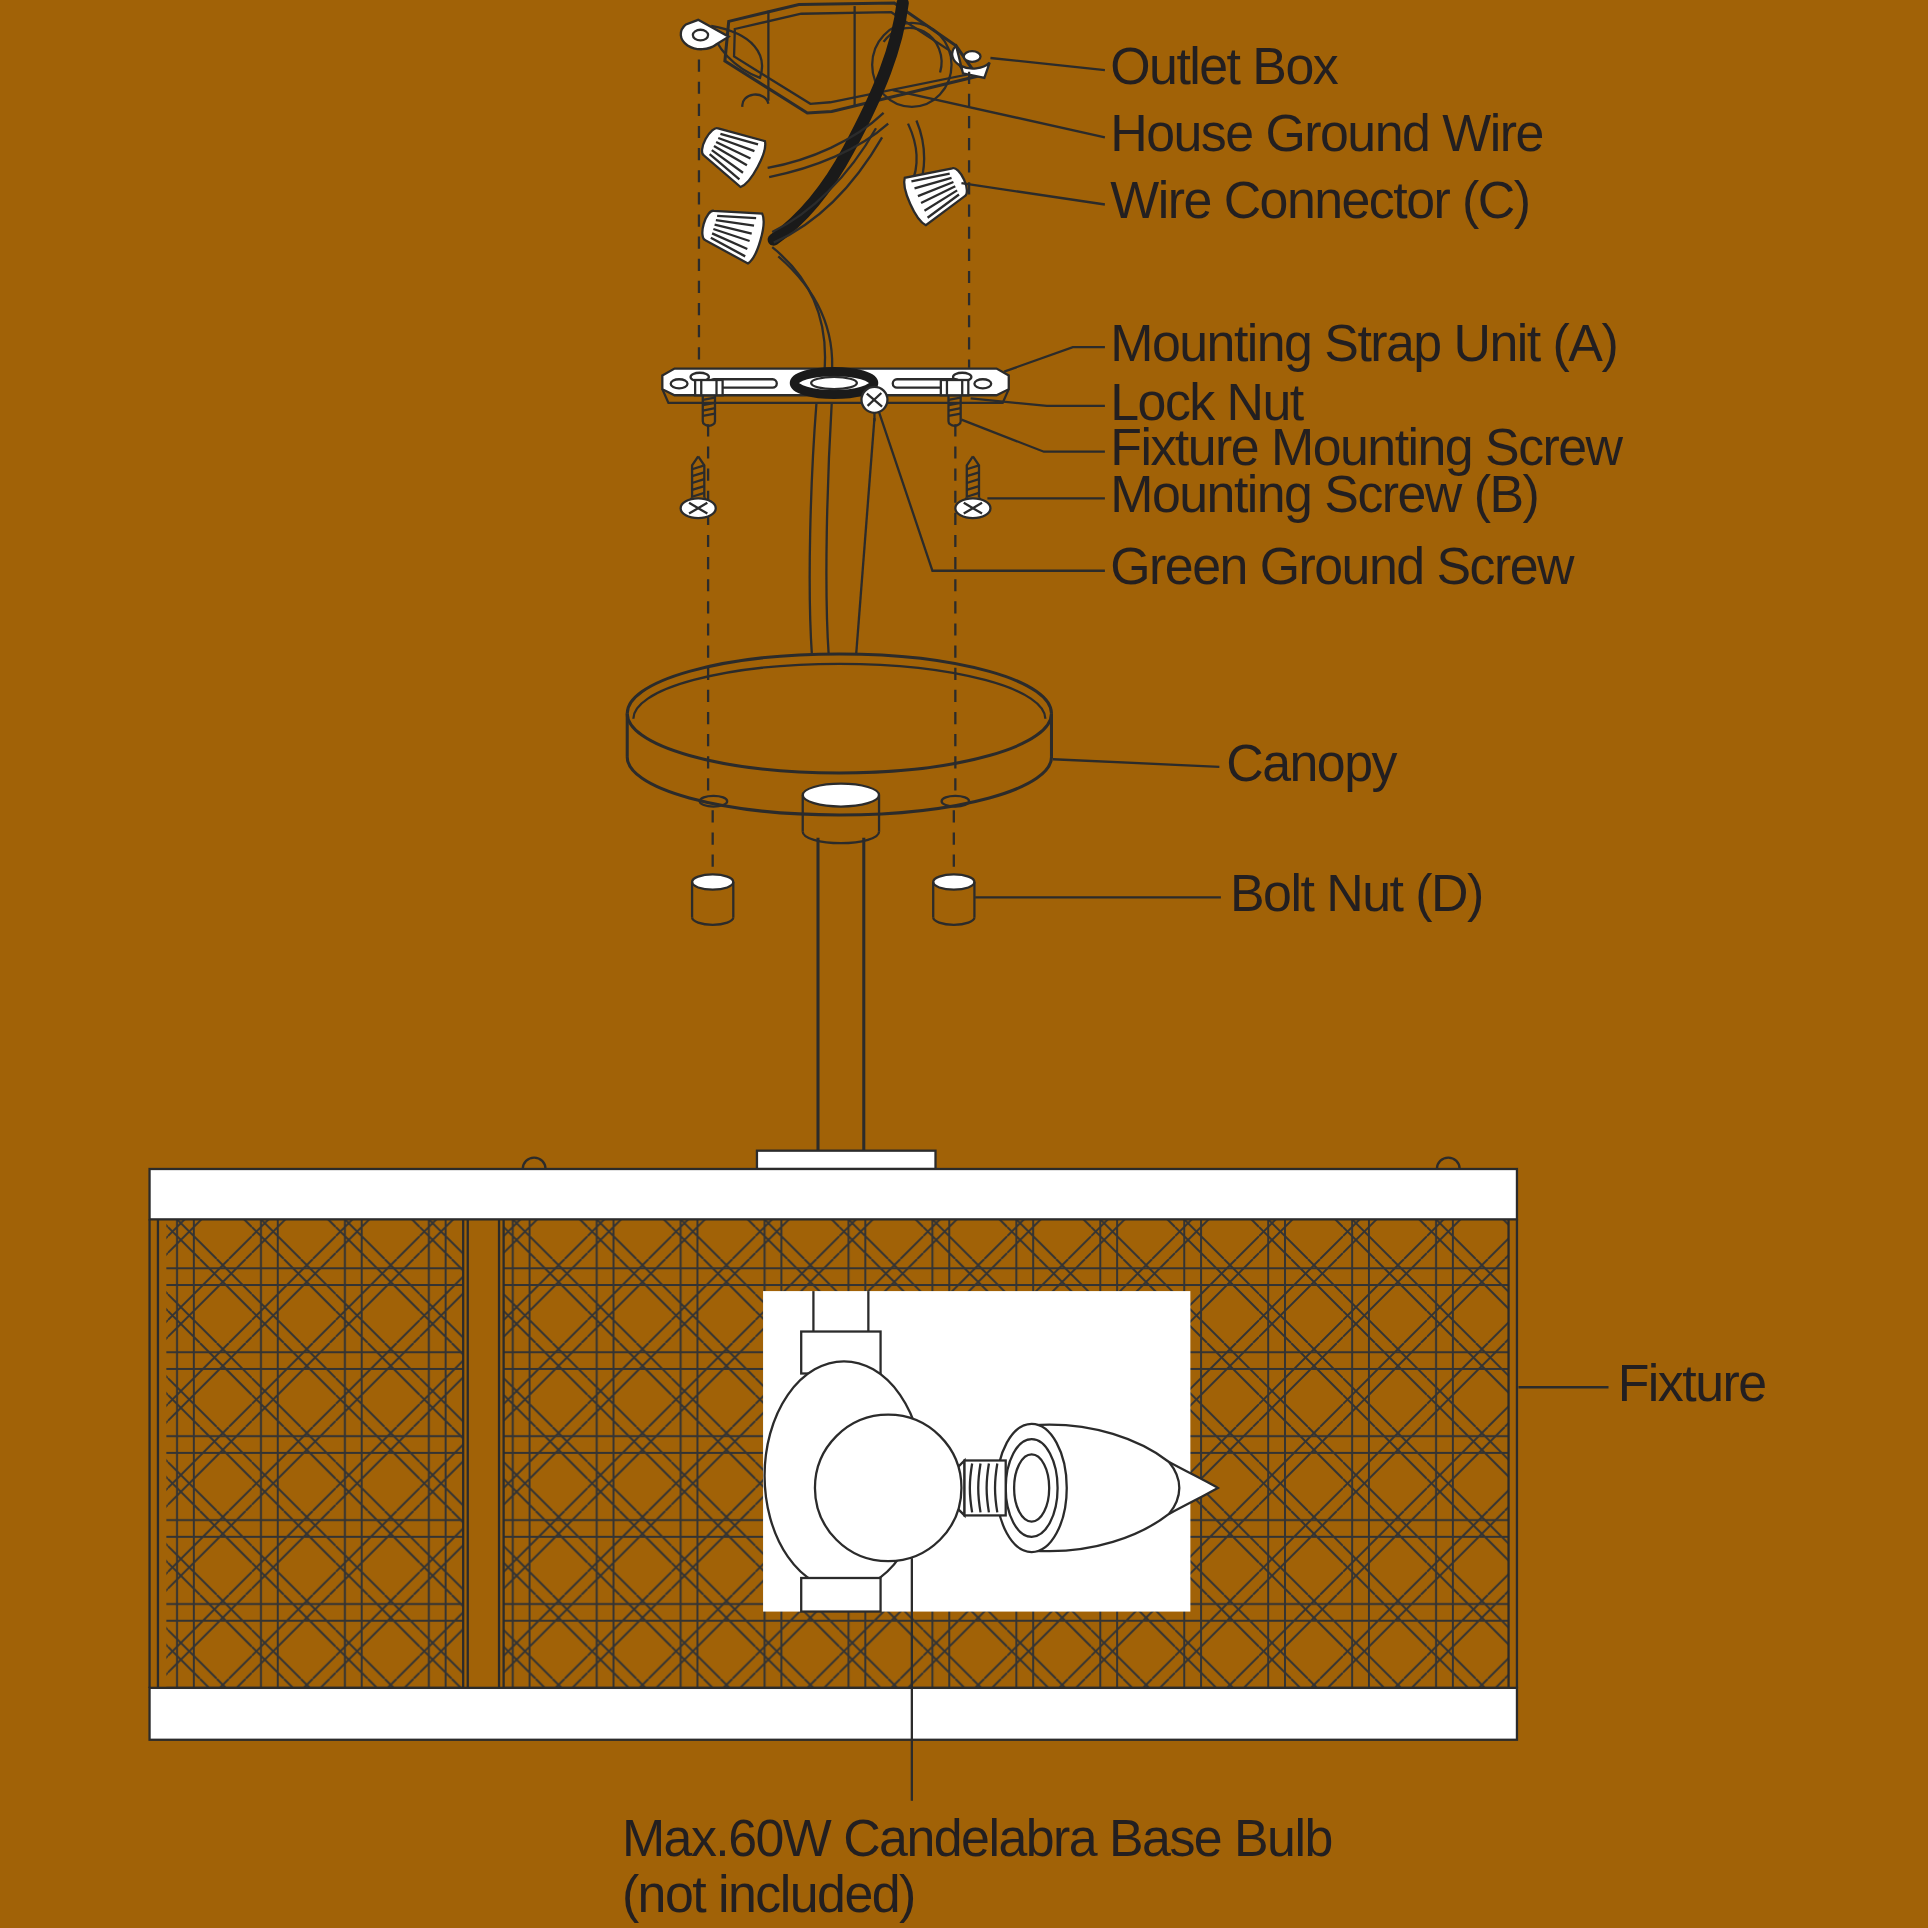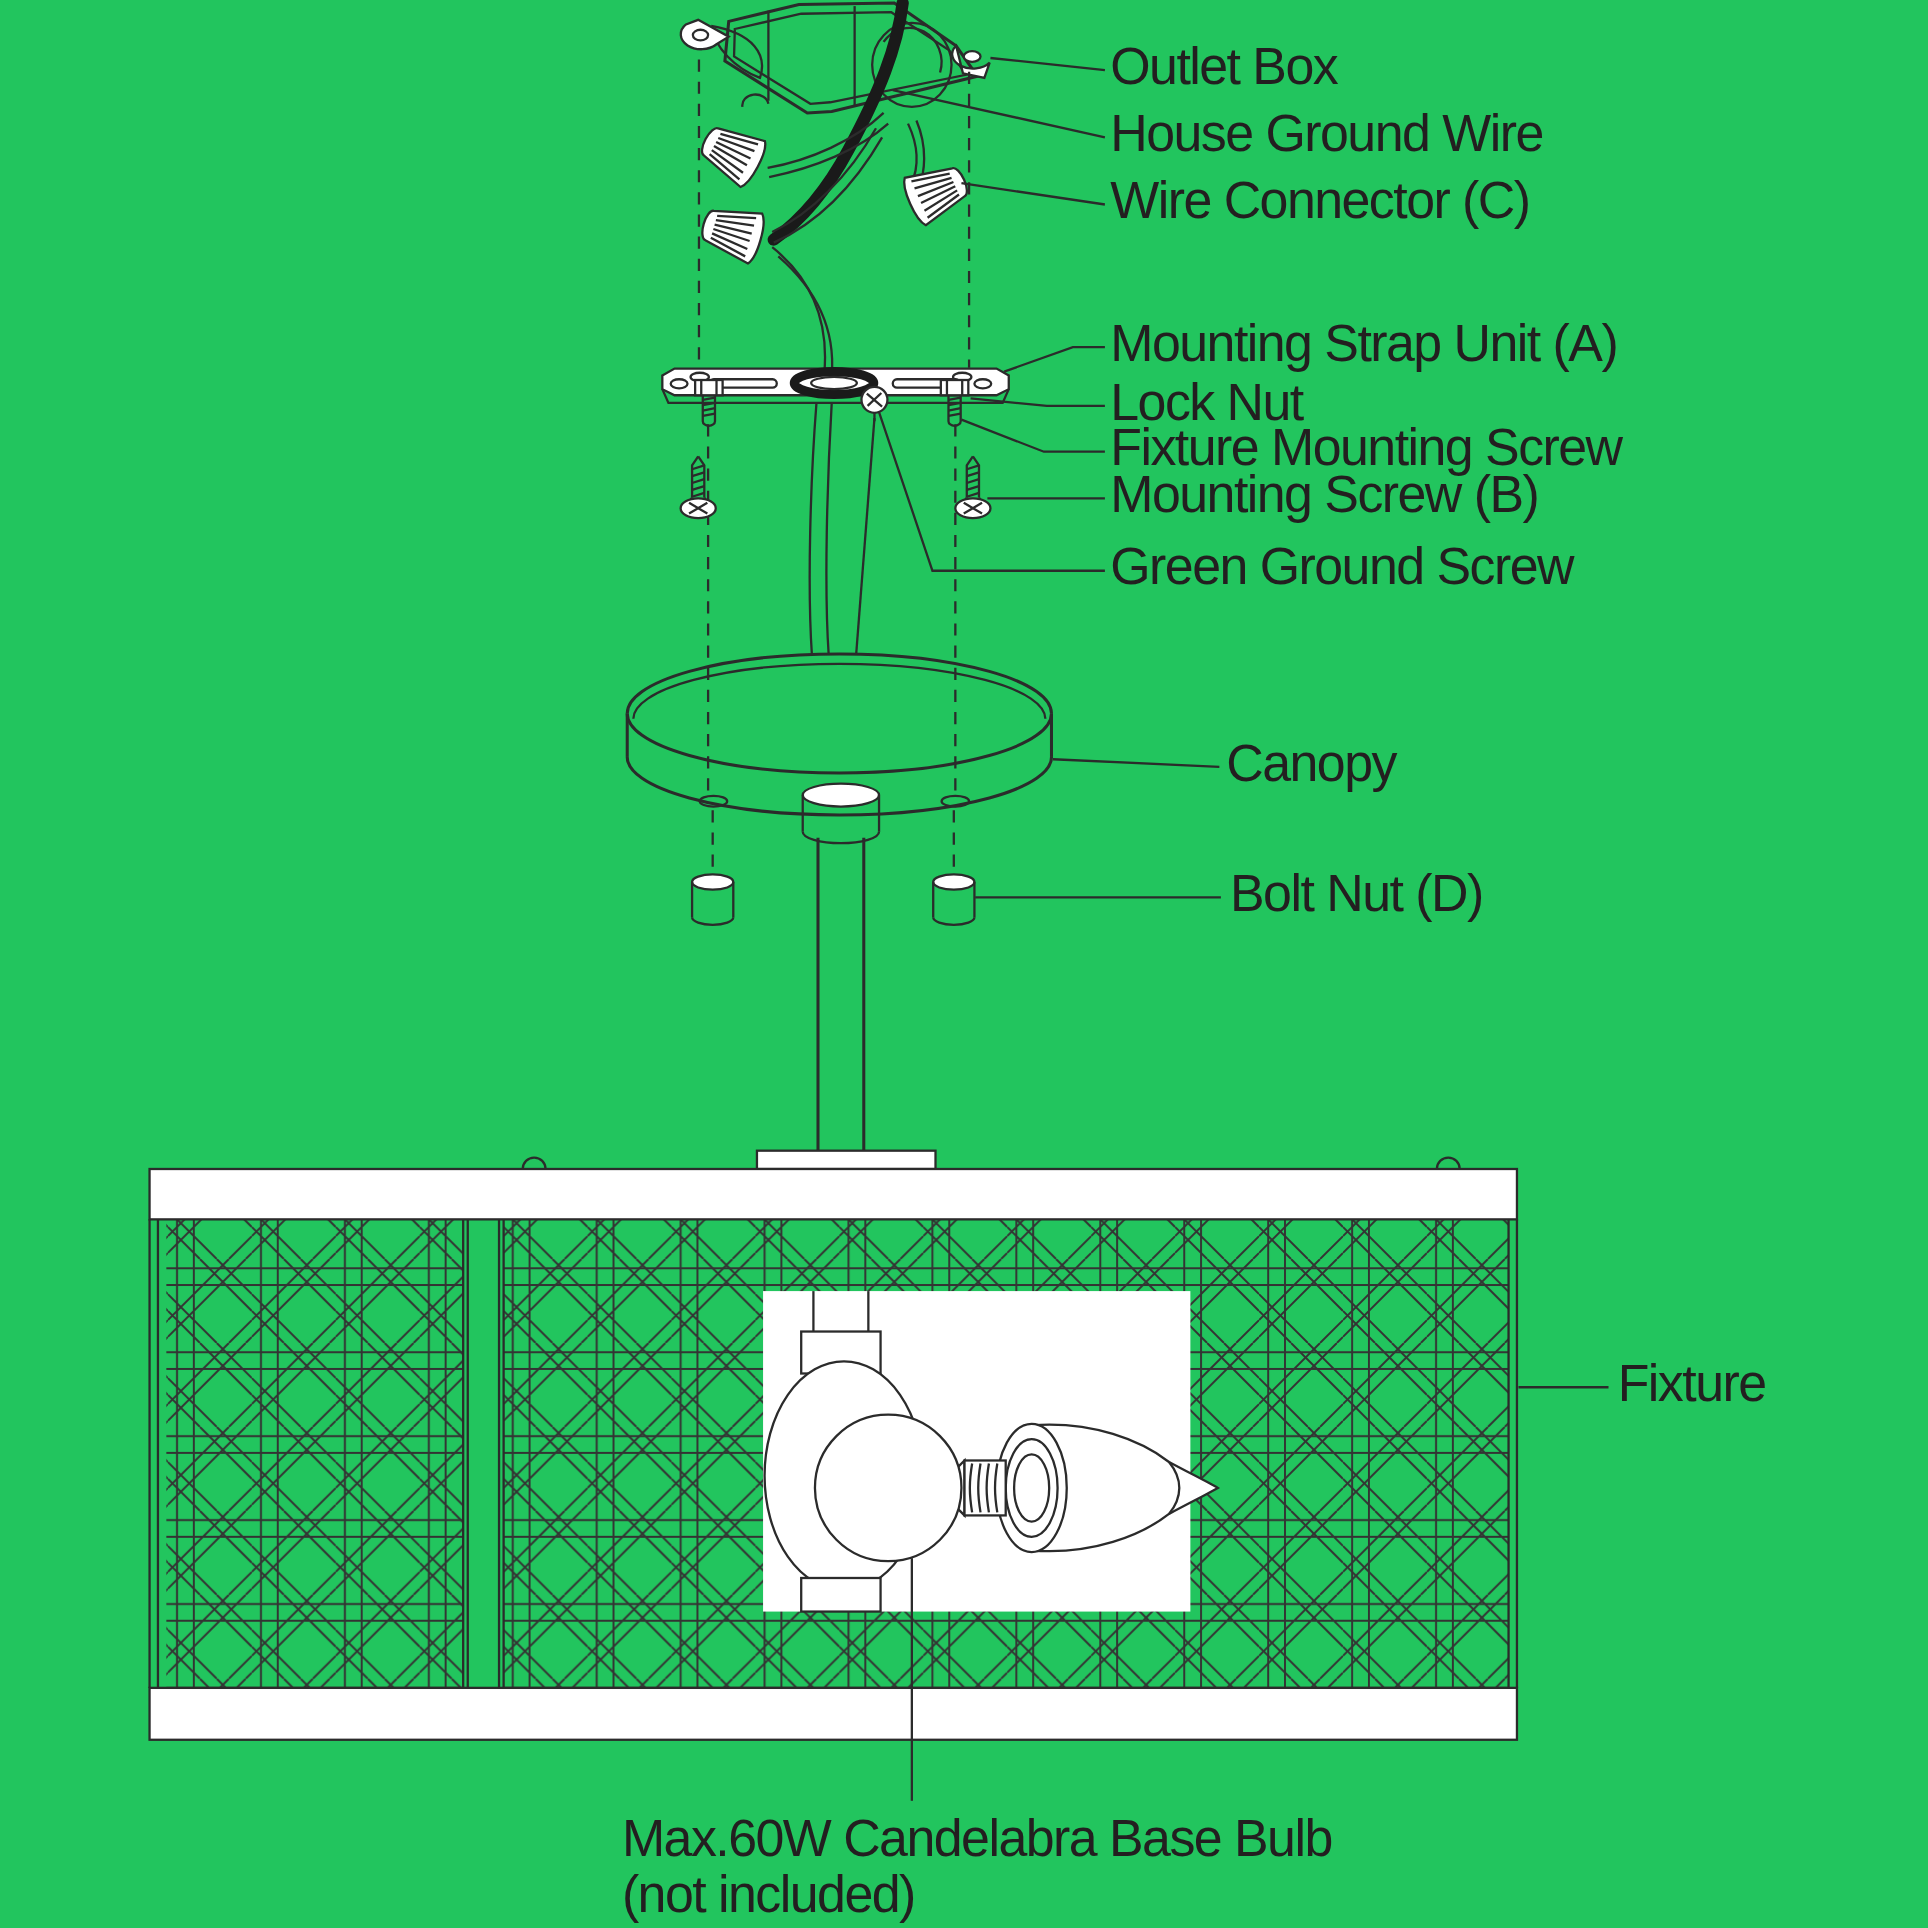--- a/index.html
+++ b/index.html
@@ -4,21 +4,21 @@
 <style>
   html, body {
     margin: 0;
     padding: 0;
     background: #ffffff;
   }
   .page {
     position: relative;
     width: 1929px;
     height: 1929px;
-    background: #22c55e;
+    background: #a16207;
     font-family: "Liberation Sans", sans-serif;
     text-align: right;
   }
   svg { display: block; }
   .lbl {
     font-family: "Liberation Sans", sans-serif;
     font-size: 68px;
     letter-spacing: -2px;
     fill: #231f20;
   }

